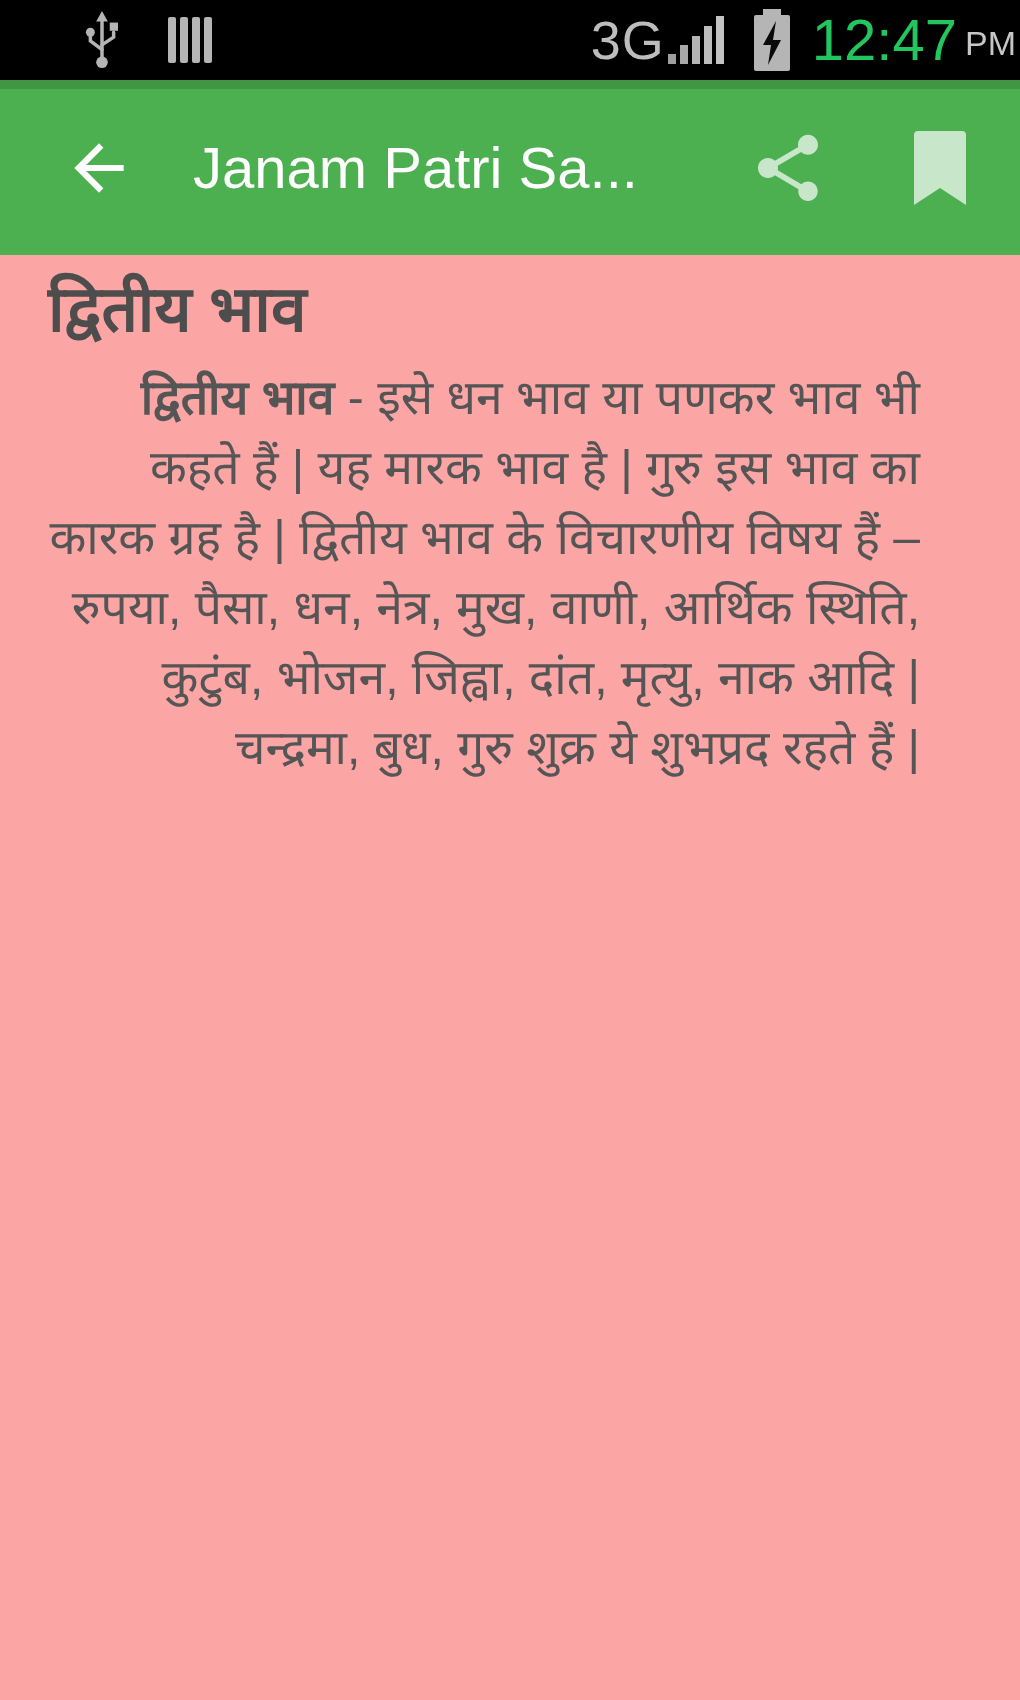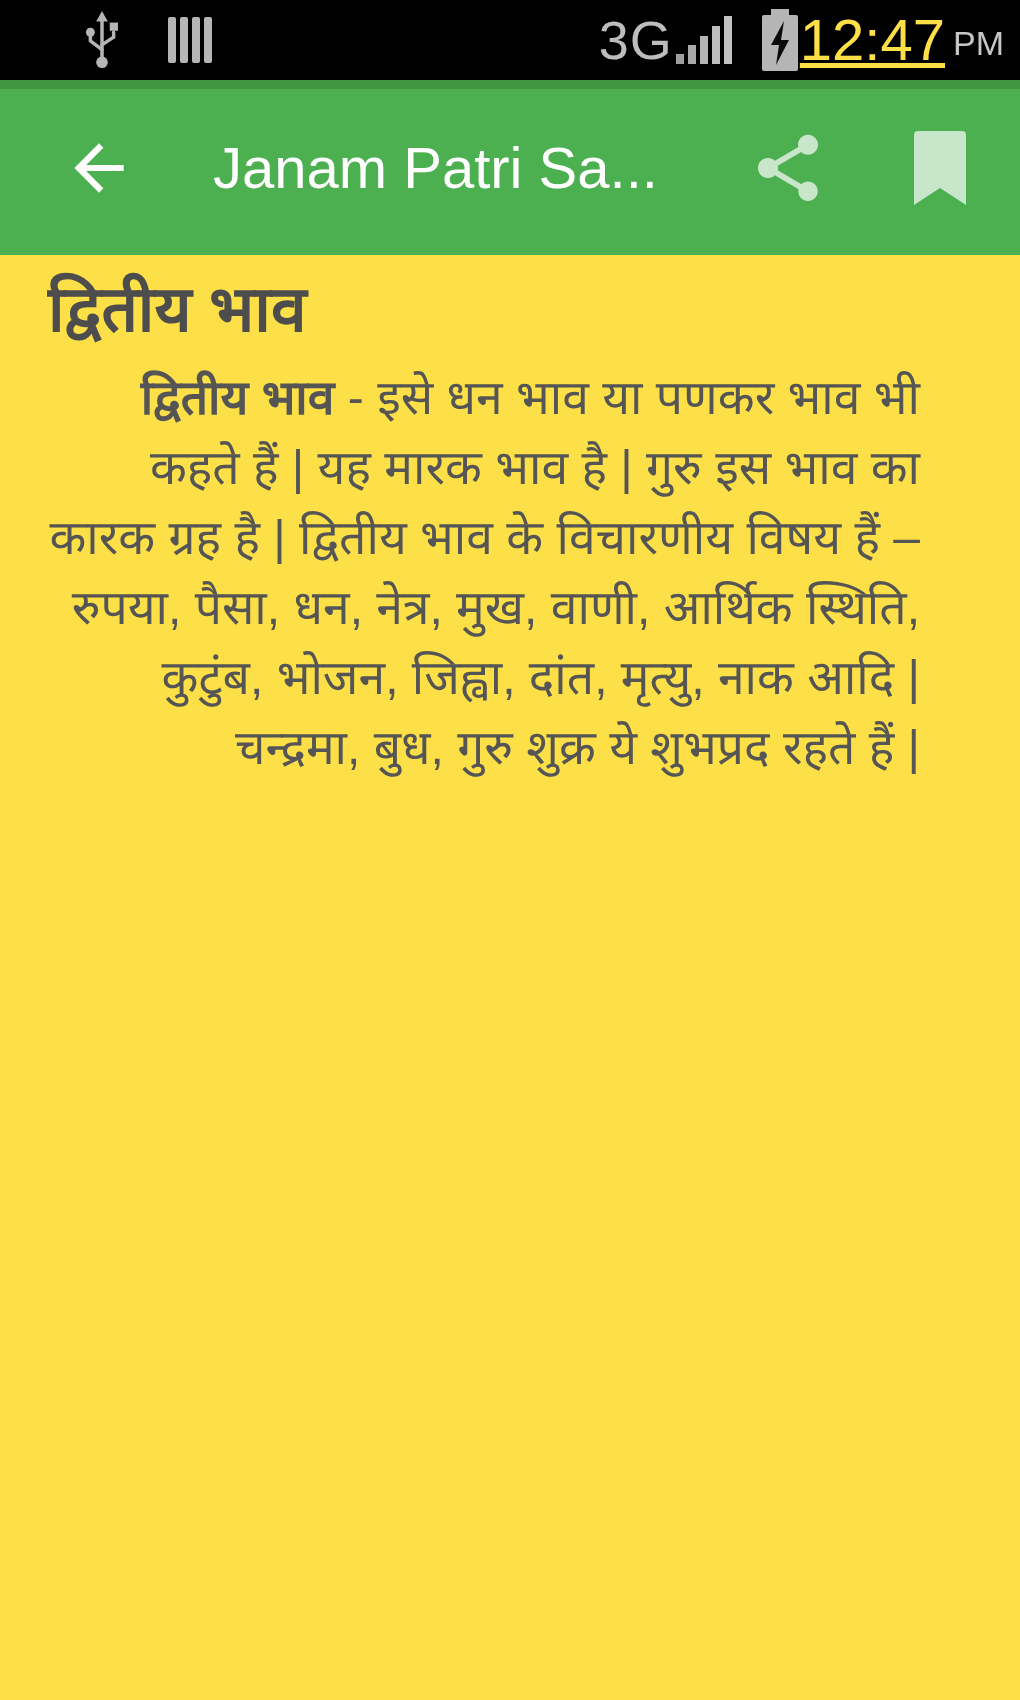--- a/index.html
+++ b/index.html
@@ -4,50 +4,50 @@
 <style>
   * { margin:0; padding:0; box-sizing:border-box; }
   html,body { width:1020px; height:1700px; }
   body { font-family:"Liberation Sans","DejaVu Sans",sans-serif; background:#000; }
   .screen { width:1020px; height:1700px; overflow:hidden; display:flex; flex-direction:column; background:#f9f9f9; }
 
   
   .status-bar {
     height:80px; flex:0 0 80px; background:#000;
     display:flex; align-items:center;
-    padding:0 16px 0 78px;
+    padding:0 4px 0 78px;
   }
   .status-left { display:flex; align-items:center; gap:42px; }
   .status-right { margin-left:auto; display:flex; align-items:center; }
   .net-label { font-size:54px; color:#bdbdbd; letter-spacing:1px; line-height:1; }
   .sig-icon { margin-left:3px; display:block; }
   .batt-icon { margin-left:26px; display:block; }
-  .clock { font-size:58px; color:#fde047; line-height:1;text-decoration:underline; }
+  .clock { margin-left:20px; font-size:58px; color:#22c55e; line-height:1; }
   .clock-period { margin-left:8px; font-size:34px; color:#c6c6c6; line-height:1; padding-bottom:2px;margin-top:7px; }
 
   
   .app-bar {
     position:relative;
     height:175px; flex:0 0 175px; background:#4caf50;
     display:flex; align-items:center;
     padding:0 54px 0 62px;
   }
   .app-bar::before {
     content:""; position:absolute; top:0; left:0; right:0; height:9px;
     background:rgba(0,0,0,0.14); pointer-events:none;
   }
   .icon-btn { background:none; border:none; padding:0; cursor:pointer; display:flex; align-items:center; }
   .app-title {
-    margin-left:77px; font-size:58px; color:#ffffff; font-weight:400;
+    margin-left:57px; font-size:58px; color:#ffffff; font-weight:400;
     white-space:nowrap; overflow:hidden; flex:1 1 auto; line-height:1.2;
   }
   .share-btn { margin-right:86px; }
 
   
-  .content { flex:1 1 auto; background:#fde047; padding:13px 100px 0 48px; }
+  .content { flex:1 1 auto; background:#fca5a5; padding:13px 100px 0 48px; }
   .content h1 {
     font-size:64px; line-height:1.3; font-weight:700; color:#4d4d4d;
     margin:0 0 12px 0;
   }
   .content p {
     font-size:48px; line-height:70px; color:#555555; font-weight:400;text-align:right;
   }
   .content p b { font-weight:700; color:#555555; }
 </style>
 </head>

